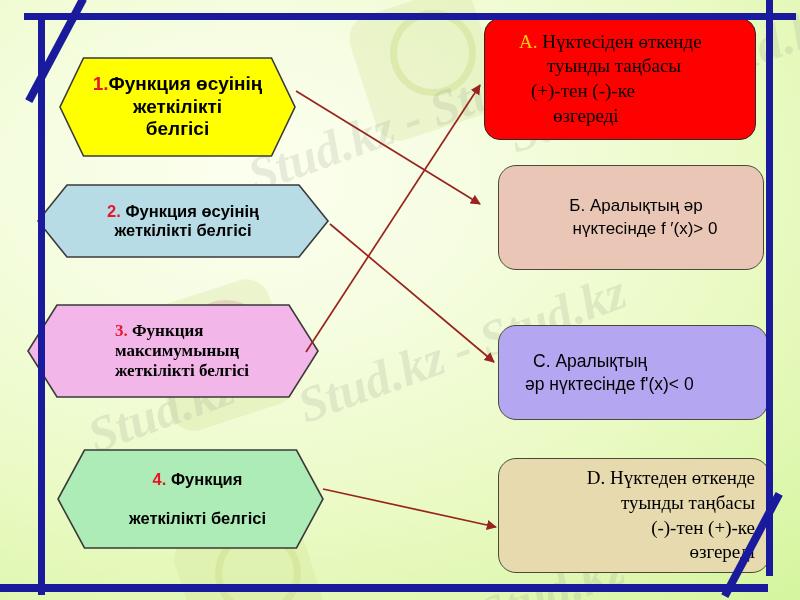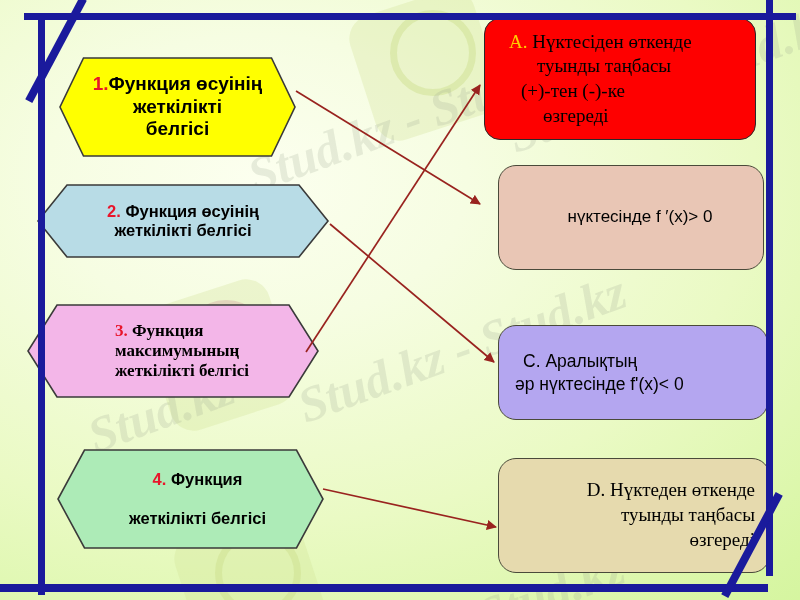--- a/index.html
+++ b/index.html
@@ -119,21 +119,21 @@
     position: absolute;
     z-index: 2;
     box-sizing: border-box;
     border: 1.5px solid #4a4a3a;
     border-radius: 18px;
     display: flex;
     align-items: center;
     color: #000000;
     overflow: hidden;
   }
-  .rbox .inner { width: 100%; padding: 0 14px; line-height: 1.30; }
+  .rbox .inner { width: 100%; padding: 0 14px; line-height: 1.30; margin-left: 10px; }
 
   .rbox-a {
     left: 484px; top: 18px;  width: 272px; height: 122px;
     background: #fe0000; border-color: #2a2a2a; border-radius: 16px;
     font-family: "Liberation Serif", serif; font-size: 19px;
   }
   .rbox-a .lbl { color: #ffcc00; }
   .rbox-a .l1 { padding-left: 10px; }
   .rbox-a .l2 { padding-left: 38px; }
   .rbox-a .l3 { padding-left: 22px; }
@@ -234,20 +234,24 @@
         <span>Нүктесіден өткенде</span>
       </div>
       <div class="l2">туынды таңбасы</div>
       <div class="l3">(+)-тен (-)-ке</div>
       <div class="l4">өзгереді</div>
     </div>
   </div>
 
   <div class="rbox rbox-b">
     <div class="inner">
+      <div class="l1">
+        <span>Б.</span>
+        <span>Аралықтың   әр</span>
+      </div>
       <div class="l2">нүктесінде f ′(x)&gt; 0</div>
     </div>
   </div>
 
   <div class="rbox rbox-c">
     <div class="inner">
       <div class="l1">
         <span>C.</span>
         <span>Аралықтың</span>
       </div>
@@ -255,20 +259,21 @@
     </div>
   </div>
 
   <div class="rbox rbox-d">
     <div class="inner">
       <div class="l1">
         <span>D.</span>
         <span>Нүктеден өткенде</span>
       </div>
       <div class="l2">туынды  таңбасы</div>
+      <div class="l3">(-)-тен (+)-ке</div>
       <div class="l4">өзгереді</div>
     </div>
   </div>
 
   <svg class="octa-outline" style="left:0;top:0;" width="800" height="600" viewBox="0 0 800 600">
     <polygon points="83.5,58 271.5,58 295,107 271.5,156 83.5,156 60,107" fill="none" stroke="#3a3a3a" stroke-width="1.6"></polygon>
     <polygon points="67,185 299,185 328,221 299,257 67,257 38,221" fill="none" stroke="#3a3a3a" stroke-width="1.6"></polygon>
     <polygon points="57,305 289,305 318,351 289,397 57,397 28,351" fill="none" stroke="#3a3a3a" stroke-width="1.6"></polygon>
     <polygon points="84.5,450 296.5,450 323,499 296.5,548 84.5,548 58,499" fill="none" stroke="#3a3a3a" stroke-width="1.6"></polygon>
   </svg>

